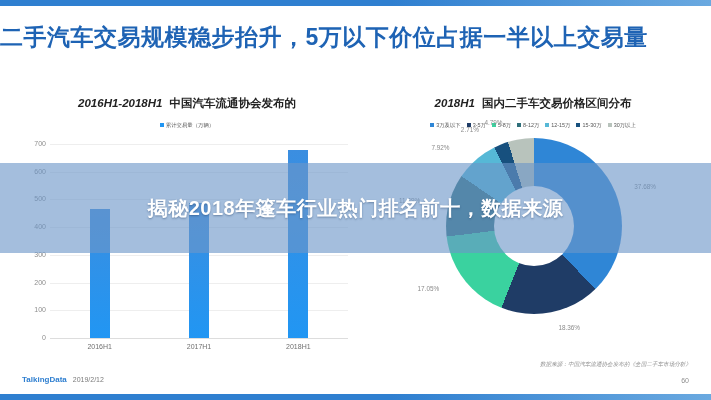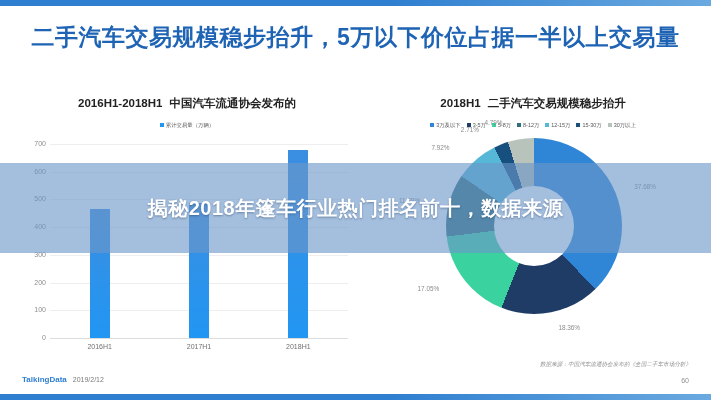--- a/index.html
+++ b/index.html
@@ -15,36 +15,35 @@
   
   .edge-bar {
     position:absolute; left:0; width:100%; height:6px;
     background:linear-gradient(90deg,#2f7fd0 0%,#2f7fd0 55%,#6aa9e0 100%);
   }
   .edge-top { top:0; }
   .edge-bottom { bottom:0; }
 
   .slide-title {
     position:absolute; left:0; right:0; top:22px;
-    text-align:center;
     font-size:23px; font-weight:bold; letter-spacing:.5px;
     color:#1e63b4;
     white-space:nowrap;
   }
 
   
   .panel { position:absolute; top:96px; }
   .panel-left  { left:22px;  width:330px; }
   .panel-right { left:368px; width:330px; }
 
   .panel-head {
     text-align:center; font-size:11.5px; font-weight:bold; color:#222;
     white-space:nowrap;
   }
-  .panel-head .hd-range { margin-right:7px; }
+  .panel-head .hd-range { margin-right:7px;font-style:italic; }
 
   .legend {
     margin-top:9px; text-align:center;
     font-size:5.4px; color:#555; white-space:nowrap; line-height:8px;
   }
   .legend .lg { display:inline-block; margin:0 3px; }
   .legend .sw {
     display:inline-block; width:4px; height:4px; margin-right:2px;
     vertical-align:middle;
   }
@@ -124,21 +123,21 @@
     </div>
     <div class="legend">
       <span class="lg">
         <span class="sw" style="background:#2196f3"></span><span class="lbl">累计交易量（万辆）</span>
       </span>
     </div>
   </div>
 
   <div class="panel panel-right">
     <div class="panel-head">
-      <span class="hd-range">2018H1</span><span>二手汽车交易规模稳步抬升</span>
+      <span class="hd-range">2018H1</span><span>国内二手车交易价格区间分布</span>
     </div>
     <div class="legend" id="donut-legend"><span class="lg"><span class="sw" style="background: rgb(47, 134, 214);"></span><span class="lbl">3万及以下</span></span><span class="lg"><span class="sw" style="background: rgb(31, 60, 102);"></span><span class="lbl">3-5万</span></span><span class="lg"><span class="sw" style="background: rgb(58, 210, 159);"></span><span class="lbl">5-8万</span></span><span class="lg"><span class="sw" style="background: rgb(47, 111, 122);"></span><span class="lbl">8-12万</span></span><span class="lg"><span class="sw" style="background: rgb(86, 184, 214);"></span><span class="lbl">12-15万</span></span><span class="lg"><span class="sw" style="background: rgb(23, 80, 126);"></span><span class="lbl">15-30万</span></span><span class="lg"><span class="sw" style="background: rgb(184, 195, 188);"></span><span class="lbl">30万以上</span></span></div>
   </div>
 
   <div class="bar-wrap" id="bar-chart">
       <div class="grid-row" style="top: 208px;"></div>
       <div class="ytick" style="top: 208px;">0</div>
       <div class="grid-row" style="top: 180.286px;"></div>
       <div class="ytick" style="top: 180.286px;">100</div>
       <div class="grid-row" style="top: 152.571px;"></div>

